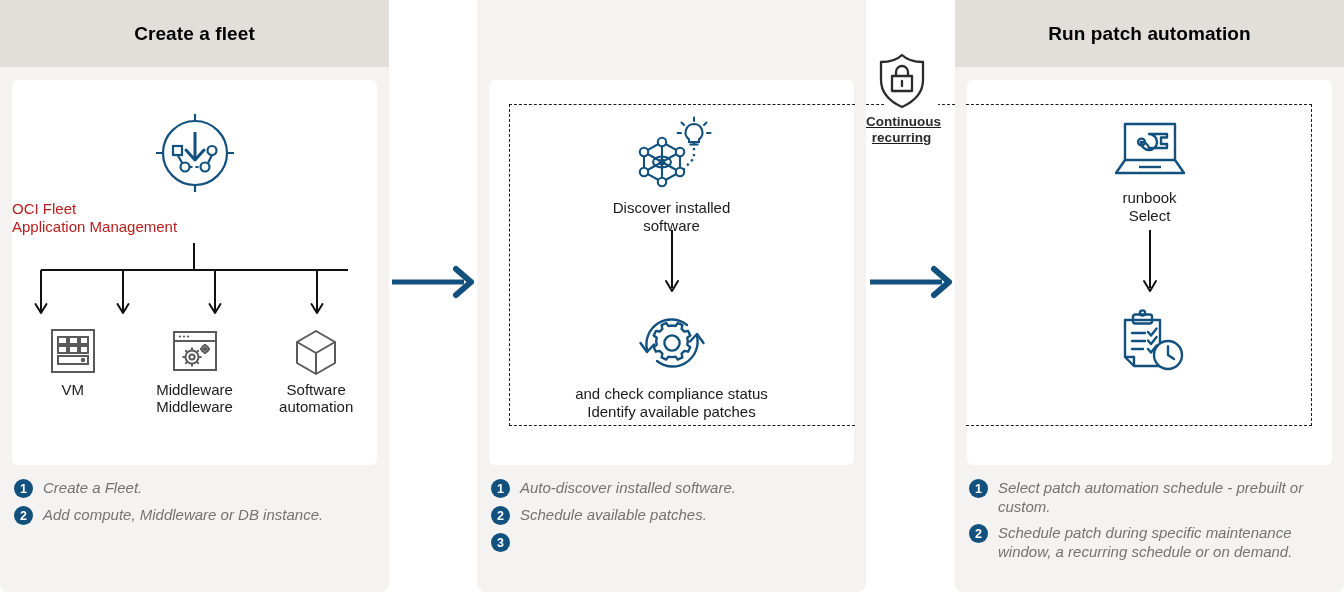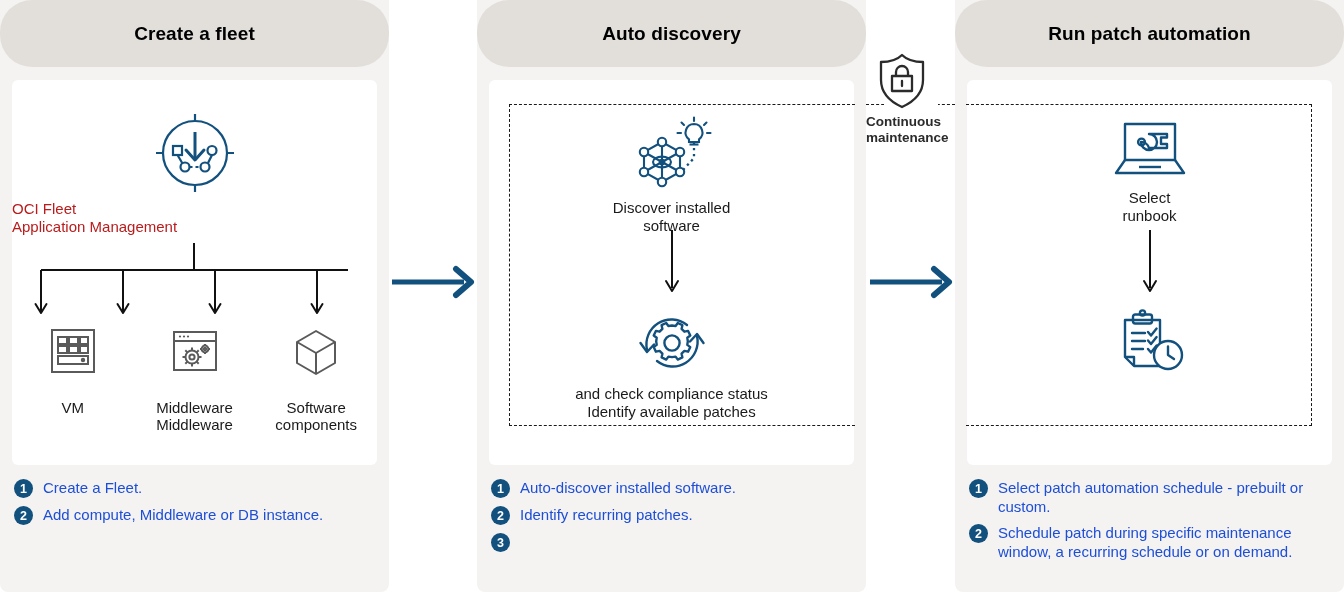--- a/index.html
+++ b/index.html
@@ -35,21 +35,20 @@
   .col-right  { left: 955px; }
 
   .col-header {
     position: absolute;
     top: 0; left: 0; right: 0;
     height: 67px;
     background: #e2dfdb;
     display: flex;
     align-items: center;
     justify-content: center;
-    border-radius: 32px;
   }
   .col-header-title {
     font-size: 19px;
     font-weight: bold;
     color: #000000;
     letter-spacing: 0.1px;
   }
 
   
   .card {
@@ -85,21 +84,22 @@
     font-weight: bold;
     display: flex;
     align-items: center;
     justify-content: center;
     margin-top: 1px;
   }
   .step-text {
     margin-left: 10px;
     font-size: 15px;
     line-height: 19px;
-    color: #1d4ed8;
+    color: #737373;
+    font-style: italic;
   }
 
   
   .fam-icon {
     position: absolute;
     left: 50%;
     top: 30px;
     transform: translateX(-50%);
   }
   .fam-label {
@@ -119,21 +119,21 @@
     position: absolute;
     left: 0; right: 0;
     top: 245px;
     display: flex;
   }
   .leaf {
     flex: 1 1 0;
     text-align: center;
   }
   .leaf-label {
-    margin-top: 18px;
+    margin-top: 0;
     font-size: 15px;
     line-height: 17px;
     color: #1a1a1a;
   }
 
   
   .node {
     position: absolute;
     left: 0; right: 0;
     text-align: center;
@@ -189,20 +189,21 @@
   .h-arrow-1 { left: 390px; }
   .h-arrow-2 { left: 868px; }
 
   
   .compliance {
     position: absolute;
     left: 866px;
     top: 52px;
     width: 71px;
     text-align: center;
+    text-decoration: underline;
   }
   .compliance-icon { display: block; margin: 0 auto; }
   .compliance-label {
     margin-top: 4px;
     font-size: 13.5px;
     font-weight: bold;
     line-height: 16px;
     color: #2b2b2b;
   }
   .compliance-mask {
@@ -310,43 +311,40 @@
         <div class="leaf">
           <svg width="52" height="52" viewBox="0 0 52 52">
             <g fill="none" stroke="#5a5a5a" stroke-width="2" stroke-linejoin="round">
               <path d="M26 6 L45 17 V38 L26 49 L7 38 V17 Z"></path>
               <path d="M7 17 L26 28 L45 17"></path>
               <path d="M26 28 V49"></path>
             </g>
           </svg>
           <div class="leaf-label">
             <div>Software</div>
-            <div>components</div>
+            <div>automation</div>
           </div>
         </div>
 
       </div>
     </div>
 
     <div class="steps">
       <div class="step">
         <div class="step-badge">1</div>
         <div class="step-text">Create a Fleet.</div>
       </div>
       <div class="step">
         <div class="step-badge">2</div>
         <div class="step-text">Add compute, Middleware or DB instance.</div>
       </div>
     </div>
   </div>
 
   <div class="column col-mid">
-    <div class="col-header">
-      <div class="col-header-title">Auto discovery</div>
-    </div>
 
     <div class="card">
       <div class="dashed-box dashed-mid"></div>
 
       <div class="node node-a">
         <svg width="80" height="76" viewBox="0 0 80 76">
           <g fill="none" stroke="#12507e" stroke-width="2.1">
 
             <path d="M30 26 L12 36 V56 L30 66 L48 56 V36 Z"></path>
             <path d="M12 36 L48 56 M48 36 L12 56 M30 26 V66"></path>
@@ -397,21 +395,21 @@
       </div>
     </div>
 
     <div class="steps">
       <div class="step">
         <div class="step-badge">1</div>
         <div class="step-text">Auto-discover installed software.</div>
       </div>
       <div class="step">
         <div class="step-badge">2</div>
-        <div class="step-text">Identify recurring patches.</div>
+        <div class="step-text">Schedule available patches.</div>
       </div>
       <div class="step">
         <div class="step-badge">3</div>
       </div>
     </div>
   </div>
 
   <div class="column col-right">
     <div class="col-header">
       <div class="col-header-title">Run patch automation</div>
@@ -425,22 +423,22 @@
           <g fill="none" stroke="#12507e" stroke-width="2.4" stroke-linejoin="round">
             <path d="M14 8 H64 V44 H14 Z"></path>
             <path d="M14 44 L5 57 H73 L64 44"></path>
             <path d="M28 51 H50"></path>
 
             <path d="M30 26 a8 8 0 1 0 8 -8 h18 v3.5 h-6 v6.5 h6 V32 H38 a8 8 0 0 0 -8 -6 Z" stroke-linecap="round"></path>
             <circle cx="30.5" cy="26" r="3.4"></circle>
           </g>
         </svg>
         <div class="node-label">
+          <div>runbook</div>
           <div>Select</div>
-          <div>runbook</div>
         </div>
       </div>
 
       <svg class="vert-arrow" width="20" height="68">
         <g stroke="#111111" stroke-width="2" fill="none">
           <path d="M10 0 V58"></path>
           <path d="M4 51 L10 61 L16 51" stroke-linecap="round" stroke-linejoin="round"></path>
         </g>
       </svg>
 
@@ -481,21 +479,21 @@
     <svg class="compliance-icon" width="50" height="58" viewBox="0 0 50 58">
       <g fill="none" stroke="#2b2b2b" stroke-width="2.3" stroke-linejoin="round">
         <path d="M25 3 C19 9 10 10 4 10 V28 C4 42 14 50 25 55 C36 50 46 42 46 28 V10 C40 10 31 9 25 3 Z"></path>
         <rect x="15" y="24" width="20" height="15"></rect>
         <path d="M19 24 v-4 a6 6 0 0 1 12 0 v4"></path>
         <path d="M25 29 v5" stroke-linecap="round"></path>
       </g>
     </svg>
     <div class="compliance-label">
       <div>Continuous</div>
-      <div>maintenance</div>
+      <div>recurring</div>
     </div>
   </div>
 
   <svg class="h-arrow h-arrow-1" width="88" height="34">
     <g stroke="#12507e" fill="none">
       <path d="M2 17 H74" stroke-width="5"></path>
       <path d="M66 4 L81 17 L66 30" stroke-width="6" stroke-linecap="round" stroke-linejoin="round"></path>
     </g>
   </svg>
 

